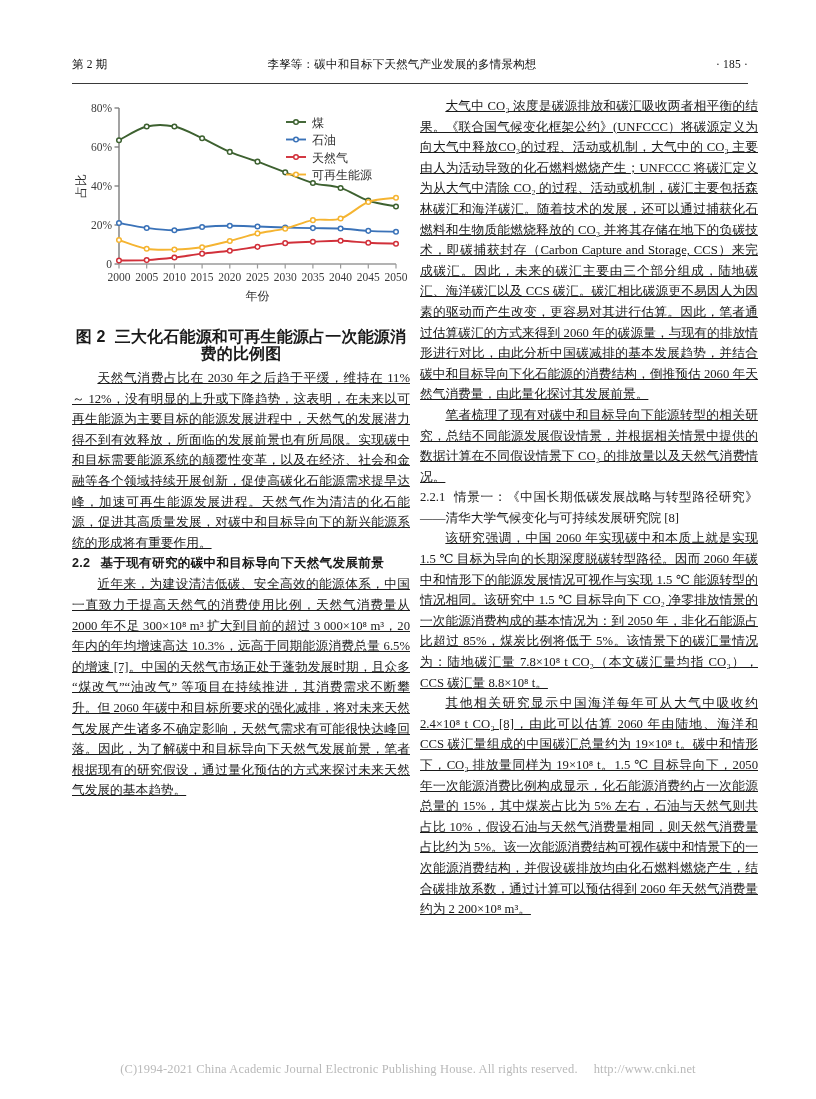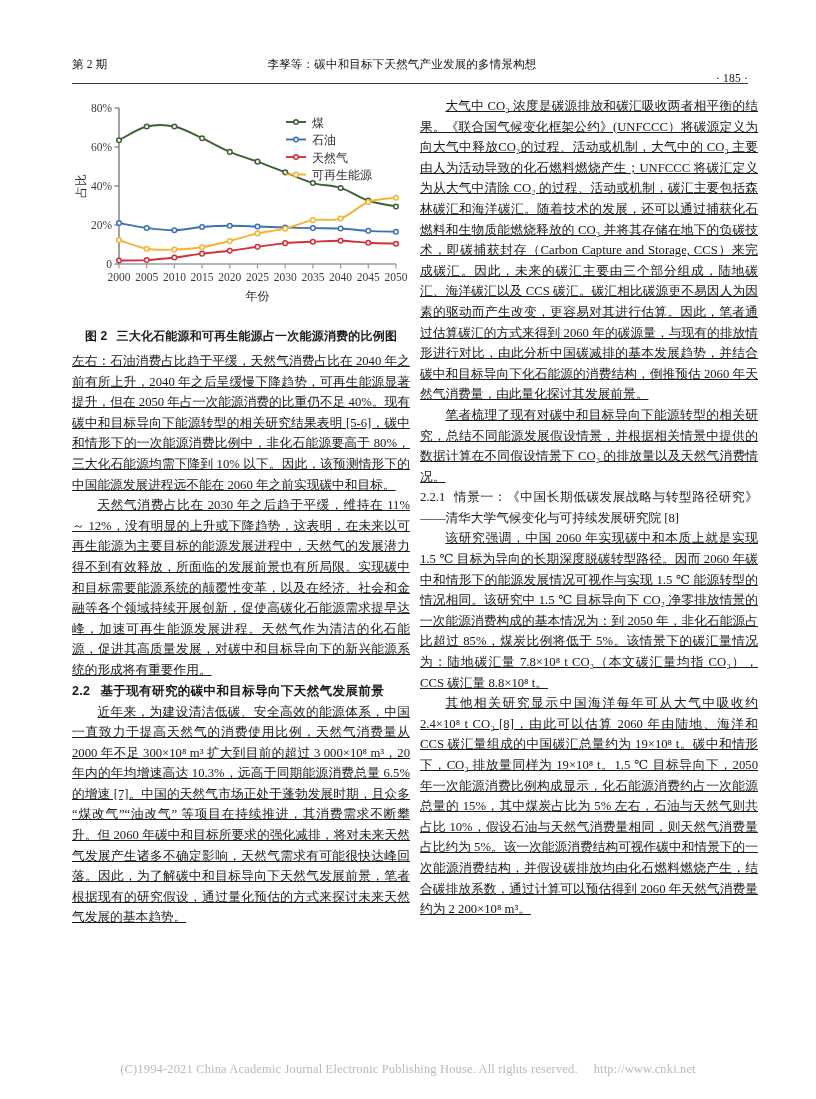--- a/index.html
+++ b/index.html
@@ -27,21 +27,20 @@
     left: 72px;
     right: 68px;
     top: 57px;
     height: 22px;
     display: flex;
     align-items: baseline;
     justify-content: space-between;
     font-size: 11.5px;
     letter-spacing: .2px;
     color: #141414;
-    flex-direction: column;
   }
   .runhead .rh-left { white-space: nowrap; }
   .runhead .rh-center {
     position: absolute;
     left: 0; right: 16px;
     text-align: center;
     font-size: 11.5px;
   }
   .runhead .rh-right { white-space: nowrap; margin-left: auto; }
 
@@ -102,21 +101,21 @@
   .chart-wrap {
     position: relative;
     width: 338px;
     height: 218px;
   }
   .fig-caption {
     margin-top: 14px;
     text-align: center;
     font-family: "Liberation Sans", "DejaVu Sans", sans-serif;
     font-weight: bold;
-    font-size: 12px;
+    font-size: 16px;
     letter-spacing: .2px;
     line-height: 17px;
   }
   .fig-caption .figno { margin-right: 9px; }
 
   
   .footer {
     position: absolute;
     left: 0;
     right: 0;
@@ -258,21 +257,20 @@
               <circle cx="224" cy="78.5" r="2.3" fill="#ffffff" stroke="#f5b431" stroke-width="1.5"></circle>
               <text x="240" y="83" fill="#2d2d2d" font-family="&quot;Liberation Sans&quot;,&quot;DejaVu Sans&quot;,sans-serif" font-size="12">可再生能源</text>
             </g>
           </svg>
       </div>
       <div class="fig-caption">
         <span class="figno">图 2</span><span>三大化石能源和可再生能源占一次能源消费的比例图</span>
       </div>
     </div>
 
-    <p class="noindent">左右：石油消费占比趋于平缓，天然气消费占比在 2040 年之前有所上升，2040 年之后呈缓慢下降趋势，可再生能源显著提升，但在 2050 年占一次能源消费的比重仍不足 40%。现有碳中和目标导向下能源转型的相关研究结果表明 [5-6]，碳中和情形下的一次能源消费比例中，非化石能源要高于 80%，三大化石能源均需下降到 10% 以下。因此，该预测情形下的中国能源发展进程远不能在 2060 年之前实现碳中和目标。</p>
     <p>天然气消费占比在 2030 年之后趋于平缓，维持在 11% ～ 12%，没有明显的上升或下降趋势，这表明，在未来以可再生能源为主要目标的能源发展进程中，天然气的发展潜力得不到有效释放，所面临的发展前景也有所局限。实现碳中和目标需要能源系统的颠覆性变革，以及在经济、社会和金融等各个领域持续开展创新，促使高碳化石能源需求提早达峰，加速可再生能源发展进程。天然气作为清洁的化石能源，促进其高质量发展，对碳中和目标导向下的新兴能源系统的形成将有重要作用。</p>
 
     <div class="sec-head">
       <span class="num">2.2</span><span>基于现有研究的碳中和目标导向下天然气发展前景</span>
     </div>
 
     <p>近年来，为建设清洁低碳、安全高效的能源体系，中国一直致力于提高天然气的消费使用比例，天然气消费量从 2000 年不足 300×10⁸ m³ 扩大到目前的超过 3 000×10⁸ m³，20 年内的年均增速高达 10.3%，远高于同期能源消费总量 6.5% 的增速 [7]。中国的天然气市场正处于蓬勃发展时期，且众多 “煤改气”“油改气” 等项目在持续推进，其消费需求不断攀升。但 2060 年碳中和目标所要求的强化减排，将对未来天然气发展产生诸多不确定影响，天然气需求有可能很快达峰回落。因此，为了解碳中和目标导向下天然气发展前景，笔者根据现有的研究假设，通过量化预估的方式来探讨未来天然气发展的基本趋势。</p>
   </div>
 
   <div class="col col-right">

